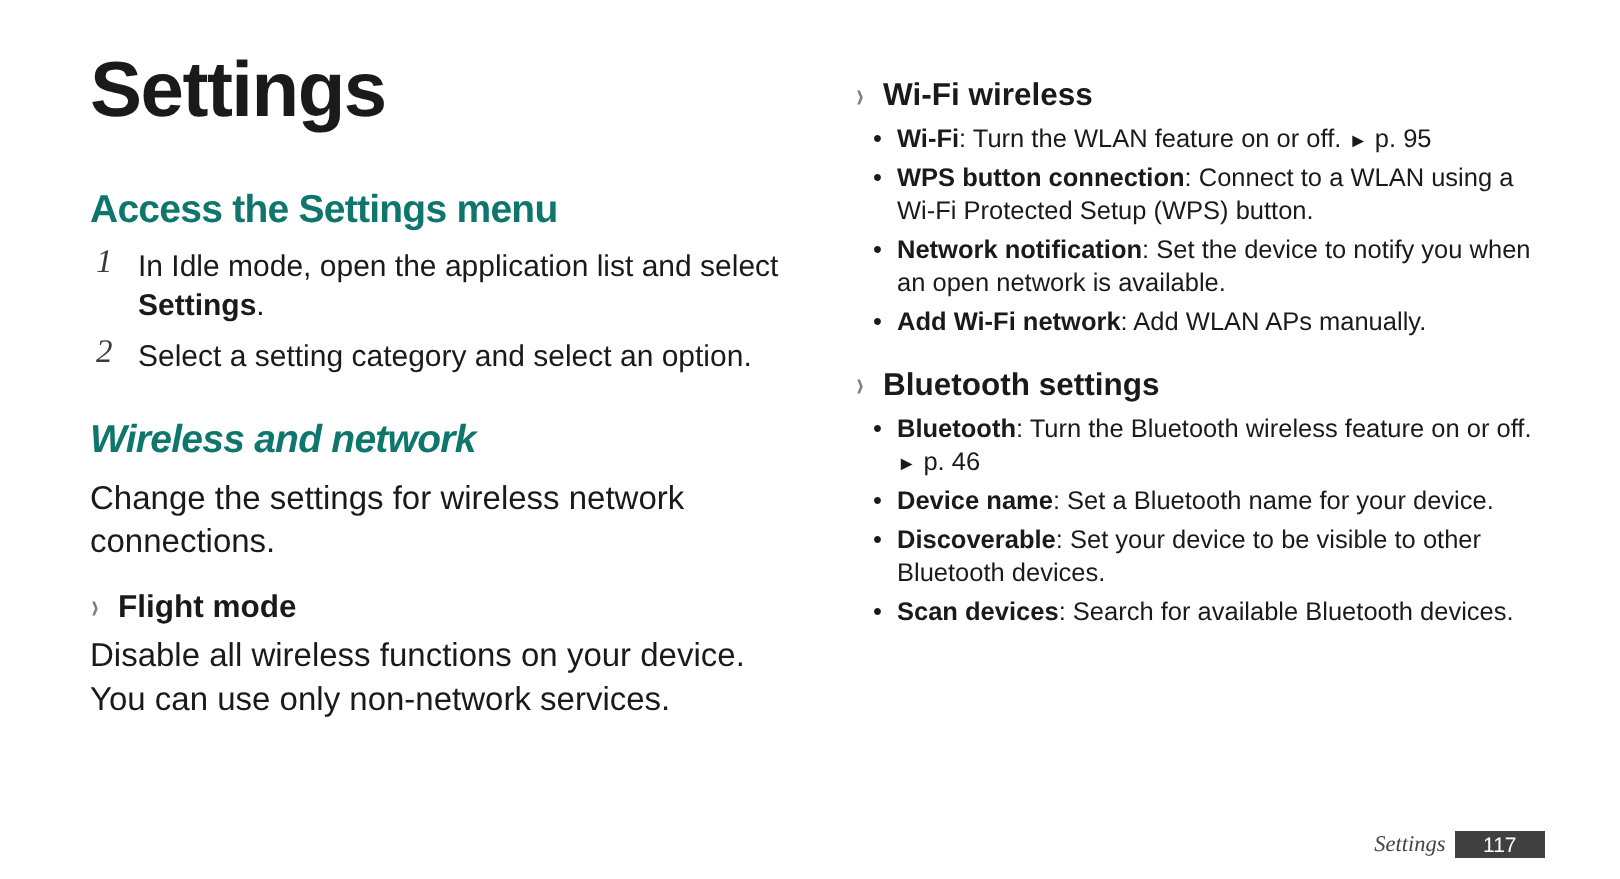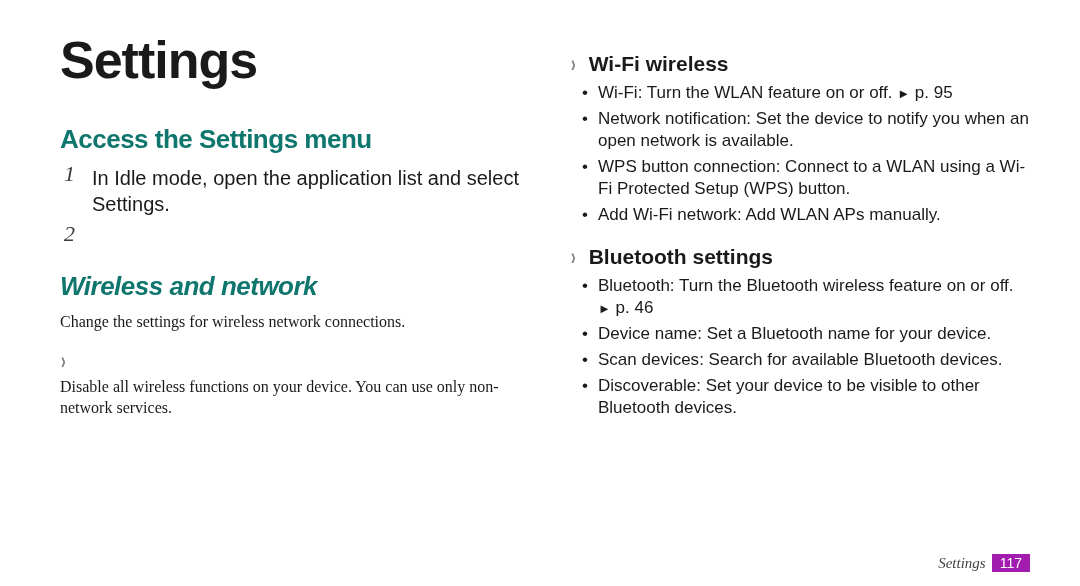--- a/index.html
+++ b/index.html
@@ -52,24 +52,23 @@
       color: #3a3a3a;
       line-height: 1;
       min-width: 14px;
       margin-top: -2px;
     }
     .step-text {
       font-size: 20px;
       line-height: 1.3;
     }
     .body-text {
-      font-size: 16px;
+      font-size: 22px;
       line-height: 1.3;
       margin-bottom: 8px;
-      font-family: Liberation Serif, serif;
     }
     .subhead {
       display: flex;
       align-items: center;
       gap: 12px;
       margin-top: 18px;
       margin-bottom: 6px;
     }
     .subhead.first-right { margin-top: 22px; }
     .subhead.first-left { margin-top: 18px; }
@@ -95,41 +94,41 @@
       line-height: 1.3;
       margin-bottom: 4px;
     }
     ul.bullets li::before {
       content: "•";
       position: absolute;
       left: 0;
       top: 0;
       font-size: 17px;
     }
-    .bold { font-weight: 400; }
+    .bold { font-weight: 700; }
     .tri { font-size: 13px; }
     .footer {
       position: absolute;
       bottom: 14px;
       right: 50px;
       display: flex;
       align-items: center;
       gap: 6px;
       font-size: 15px;
       font-style: italic;
       font-family: Georgia, "Times New Roman", serif;
       color: #444;
     }
     .page-num-box {
-      background: #a21caf;
+      background: #404040;
       color: #fff;
       font-style: normal;
       font-family: Arial, sans-serif;
       font-size: 14px;
-      padding: 1px 8px;
+      padding: 1px 19px;
     }
   </style>
 </head>
 <body>
 
 <div class="columns">
 
   <div class="col">
     <h1 class="page-title">Settings</h1>
 
@@ -137,53 +136,57 @@
 
     <div class="steps">
       <div class="step">
         <div class="step-num">1</div>
         <div class="step-text">
           <span>In Idle mode, open the application list and select </span><span class="bold">Settings</span><span>.</span>
         </div>
       </div>
       <div class="step">
         <div class="step-num">2</div>
+        <div class="step-text">
+          <span>Select a setting category and select an option.</span>
+        </div>
       </div>
     </div>
 
     <h2 class="section-heading second">Wireless and network</h2>
     <p class="body-text">Change the settings for wireless network connections.</p>
 
     <div class="subhead first-left">
       <span class="chevron">›</span>
+      <span class="subhead-title">Flight mode</span>
     </div>
     <p class="body-text">Disable all wireless functions on your device. You can use only non-network services.</p>
   </div>
 
   <div class="col">
     <div class="subhead first-right">
       <span class="chevron">›</span>
       <span class="subhead-title">Wi-Fi wireless</span>
     </div>
     <ul class="bullets">
       <li><span class="bold">Wi-Fi</span><span>: Turn the WLAN feature on or off. </span><span class="tri">►</span><span> p. 95</span></li>
+      <li><span class="bold">WPS button connection</span><span>: Connect to a WLAN using a Wi-Fi Protected Setup (WPS) button.</span></li>
       <li><span class="bold">Network notification</span><span>: Set the device to notify you when an open network is available.</span></li>
-      <li><span class="bold">WPS button connection</span><span>: Connect to a WLAN using a Wi-Fi Protected Setup (WPS) button.</span></li>
       <li><span class="bold">Add Wi-Fi network</span><span>: Add WLAN APs manually.</span></li>
     </ul>
 
     <div class="subhead">
       <span class="chevron">›</span>
       <span class="subhead-title">Bluetooth settings</span>
     </div>
     <ul class="bullets">
       <li><span class="bold">Bluetooth</span><span>: Turn the Bluetooth wireless feature on or off. </span><span class="tri">►</span><span> p. 46</span></li>
       <li><span class="bold">Device name</span><span>: Set a Bluetooth name for your device.</span></li>
+      <li><span class="bold">Discoverable</span><span>: Set your device to be visible to other Bluetooth devices.</span></li>
       <li><span class="bold">Scan devices</span><span>: Search for available Bluetooth devices.</span></li>
-      <li><span class="bold">Discoverable</span><span>: Set your device to be visible to other Bluetooth devices.</span></li>
     </ul>
   </div>
 </div>
 
 <div class="footer">
   <span>Settings</span>
   <span class="page-num-box">117</span>
 </div>
 
 </body></html>

